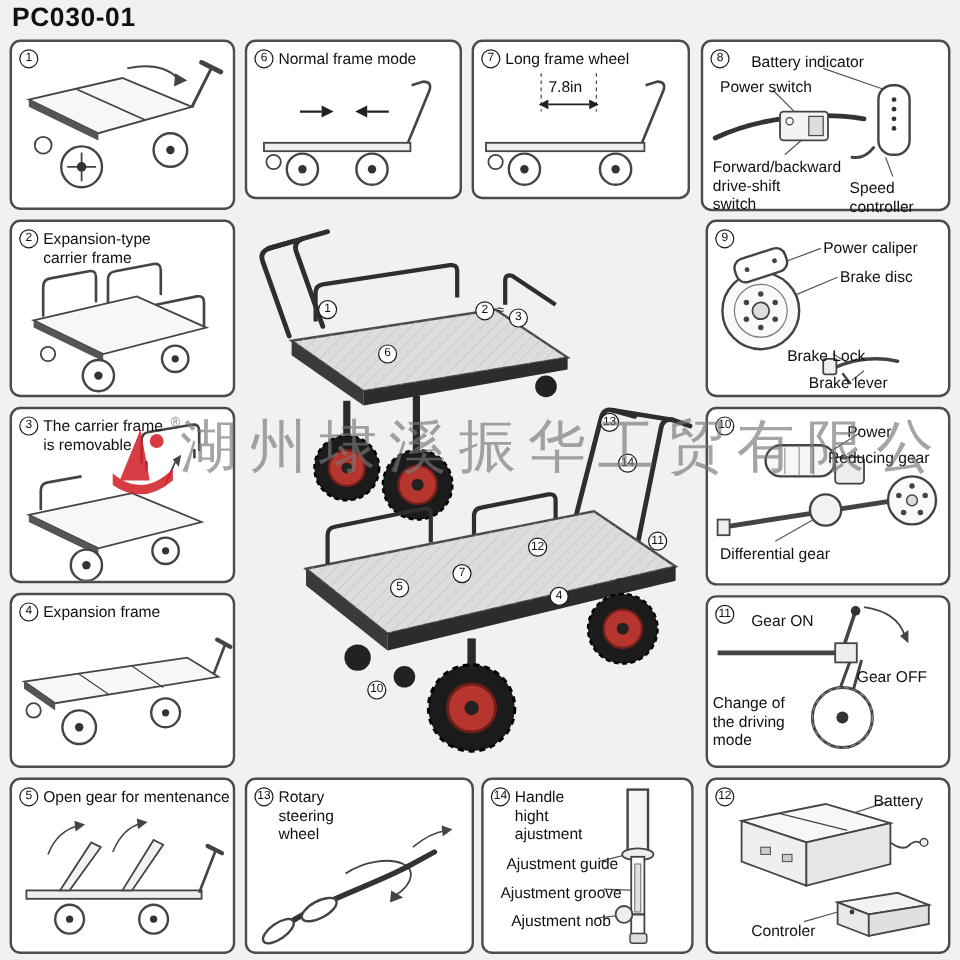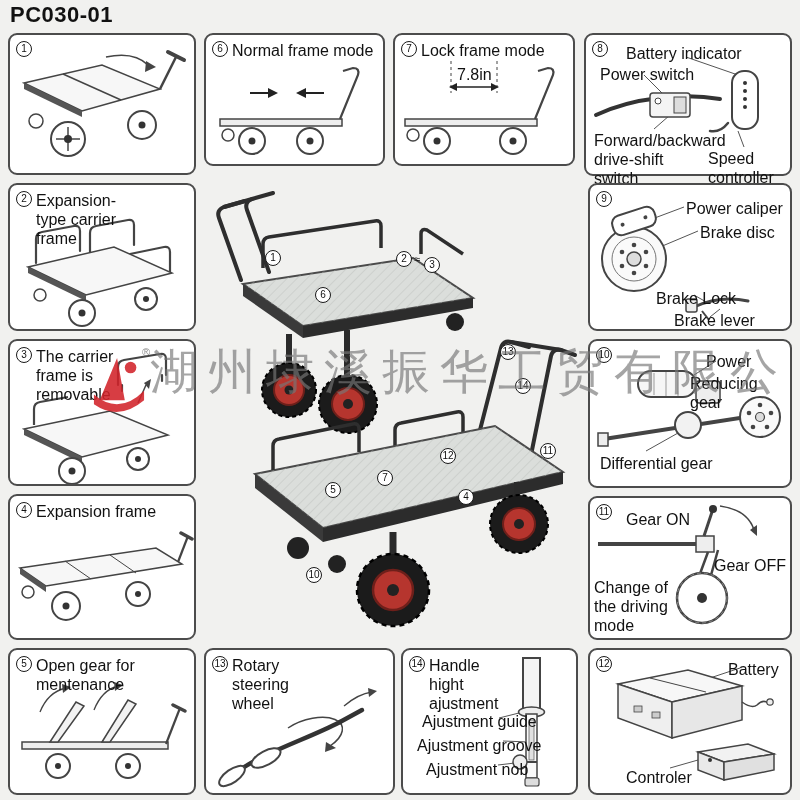--- a/index.html
+++ b/index.html
@@ -5,21 +5,21 @@
   *{margin:0;padding:0;box-sizing:border-box}
   html,body{background:#e9e9e7}
   body{font-family:"Liberation Sans",sans-serif;color:#111}
   #page{position:relative;width:800px;height:800px;background:#f1f1ef;overflow:hidden}
   #title{position:absolute;left:10px;top:2px;font-size:22px;font-weight:bold;letter-spacing:.5px;z-index:5}
   .panel{position:absolute;background:#fff;border:2px solid #4c4c4c;border-radius:9px;z-index:2}
   .psvg{position:absolute;left:0;top:0;width:100%;height:100%;z-index:1}
   .phead{position:absolute;left:6px;top:6px;display:flex;gap:4px;align-items:flex-start;z-index:3}
   .cn{display:inline-flex;align-items:center;justify-content:center;width:16px;height:16px;
       border:1.4px solid #1a1a1a;border-radius:50%;font-size:10px;background:#fff;color:#111;flex:0 0 auto;line-height:1}
-  .lbl{font-size:16px;line-height:1.2;color:#111}
+  .lbl{font-size:13px;line-height:1.2;color:#111}
   .ul{}
   .abs{position:absolute;z-index:3}
   .callout{position:absolute;z-index:6}
   .approx{position:absolute;z-index:6;font-size:11px;line-height:1}
   #center-art{position:absolute;left:185px;top:172px;width:400px;height:482px;z-index:1}
   #watermark{position:absolute;left:92px;top:344px;width:708px;height:86px;z-index:40;pointer-events:none}
   #wm-logo{position:absolute;left:0;top:8px;width:54px;height:60px;opacity:.88}
   #wm-reg{position:absolute;left:50px;top:2px;font-size:11px;color:rgba(120,120,120,.85)}
   #wm-cn{position:absolute;left:58px;top:-4px;font-size:48px;font-weight:normal;letter-spacing:10px;
          white-space:nowrap;color:rgba(118,118,118,.66)}
@@ -247,21 +247,21 @@
       </g>
       <circle cx="46" cy="106" r="3.5" fill="#333"></circle>
         <circle cx="104" cy="106" r="3.5" fill="#333"></circle>
       <circle cx="22" cy="100" r="6" fill="#fff" stroke="#444" stroke-width="1.5"></circle>
     </svg>
   </div>
 
   <div class="panel" style="left:393px;top:33px;width:182px;height:133px">
     <div class="phead">
       <span class="cn">7</span>
-      <span class="lbl">Lock frame mode</span>
+      <span class="lbl">Long frame wheel</span>
     </div>
     <span class="abs lbl" style="left:62px;top:30px">7.8in</span>
     <svg class="psvg" viewBox="0 0 178 129">
       <line x1="56" y1="26" x2="56" y2="58" stroke="#444" stroke-dasharray="3 3"></line>
       <line x1="102" y1="26" x2="102" y2="58" stroke="#444" stroke-dasharray="3 3"></line>
       <line x1="62" y1="52" x2="96" y2="52" stroke="#222" stroke-width="1.5"></line>
       <polygon points="62,48 54,52 62,56" fill="#222"></polygon>
       <polygon points="96,48 104,52 96,56" fill="#222"></polygon>
       <rect x="10" y="84" width="132" height="7" fill="#eee" stroke="#444" stroke-width="1.5"></rect>
       <path d="M140,84 L158,40 Q160,33 153,33 L143,36" stroke="#444" fill="none" stroke-width="2.2"></path>

